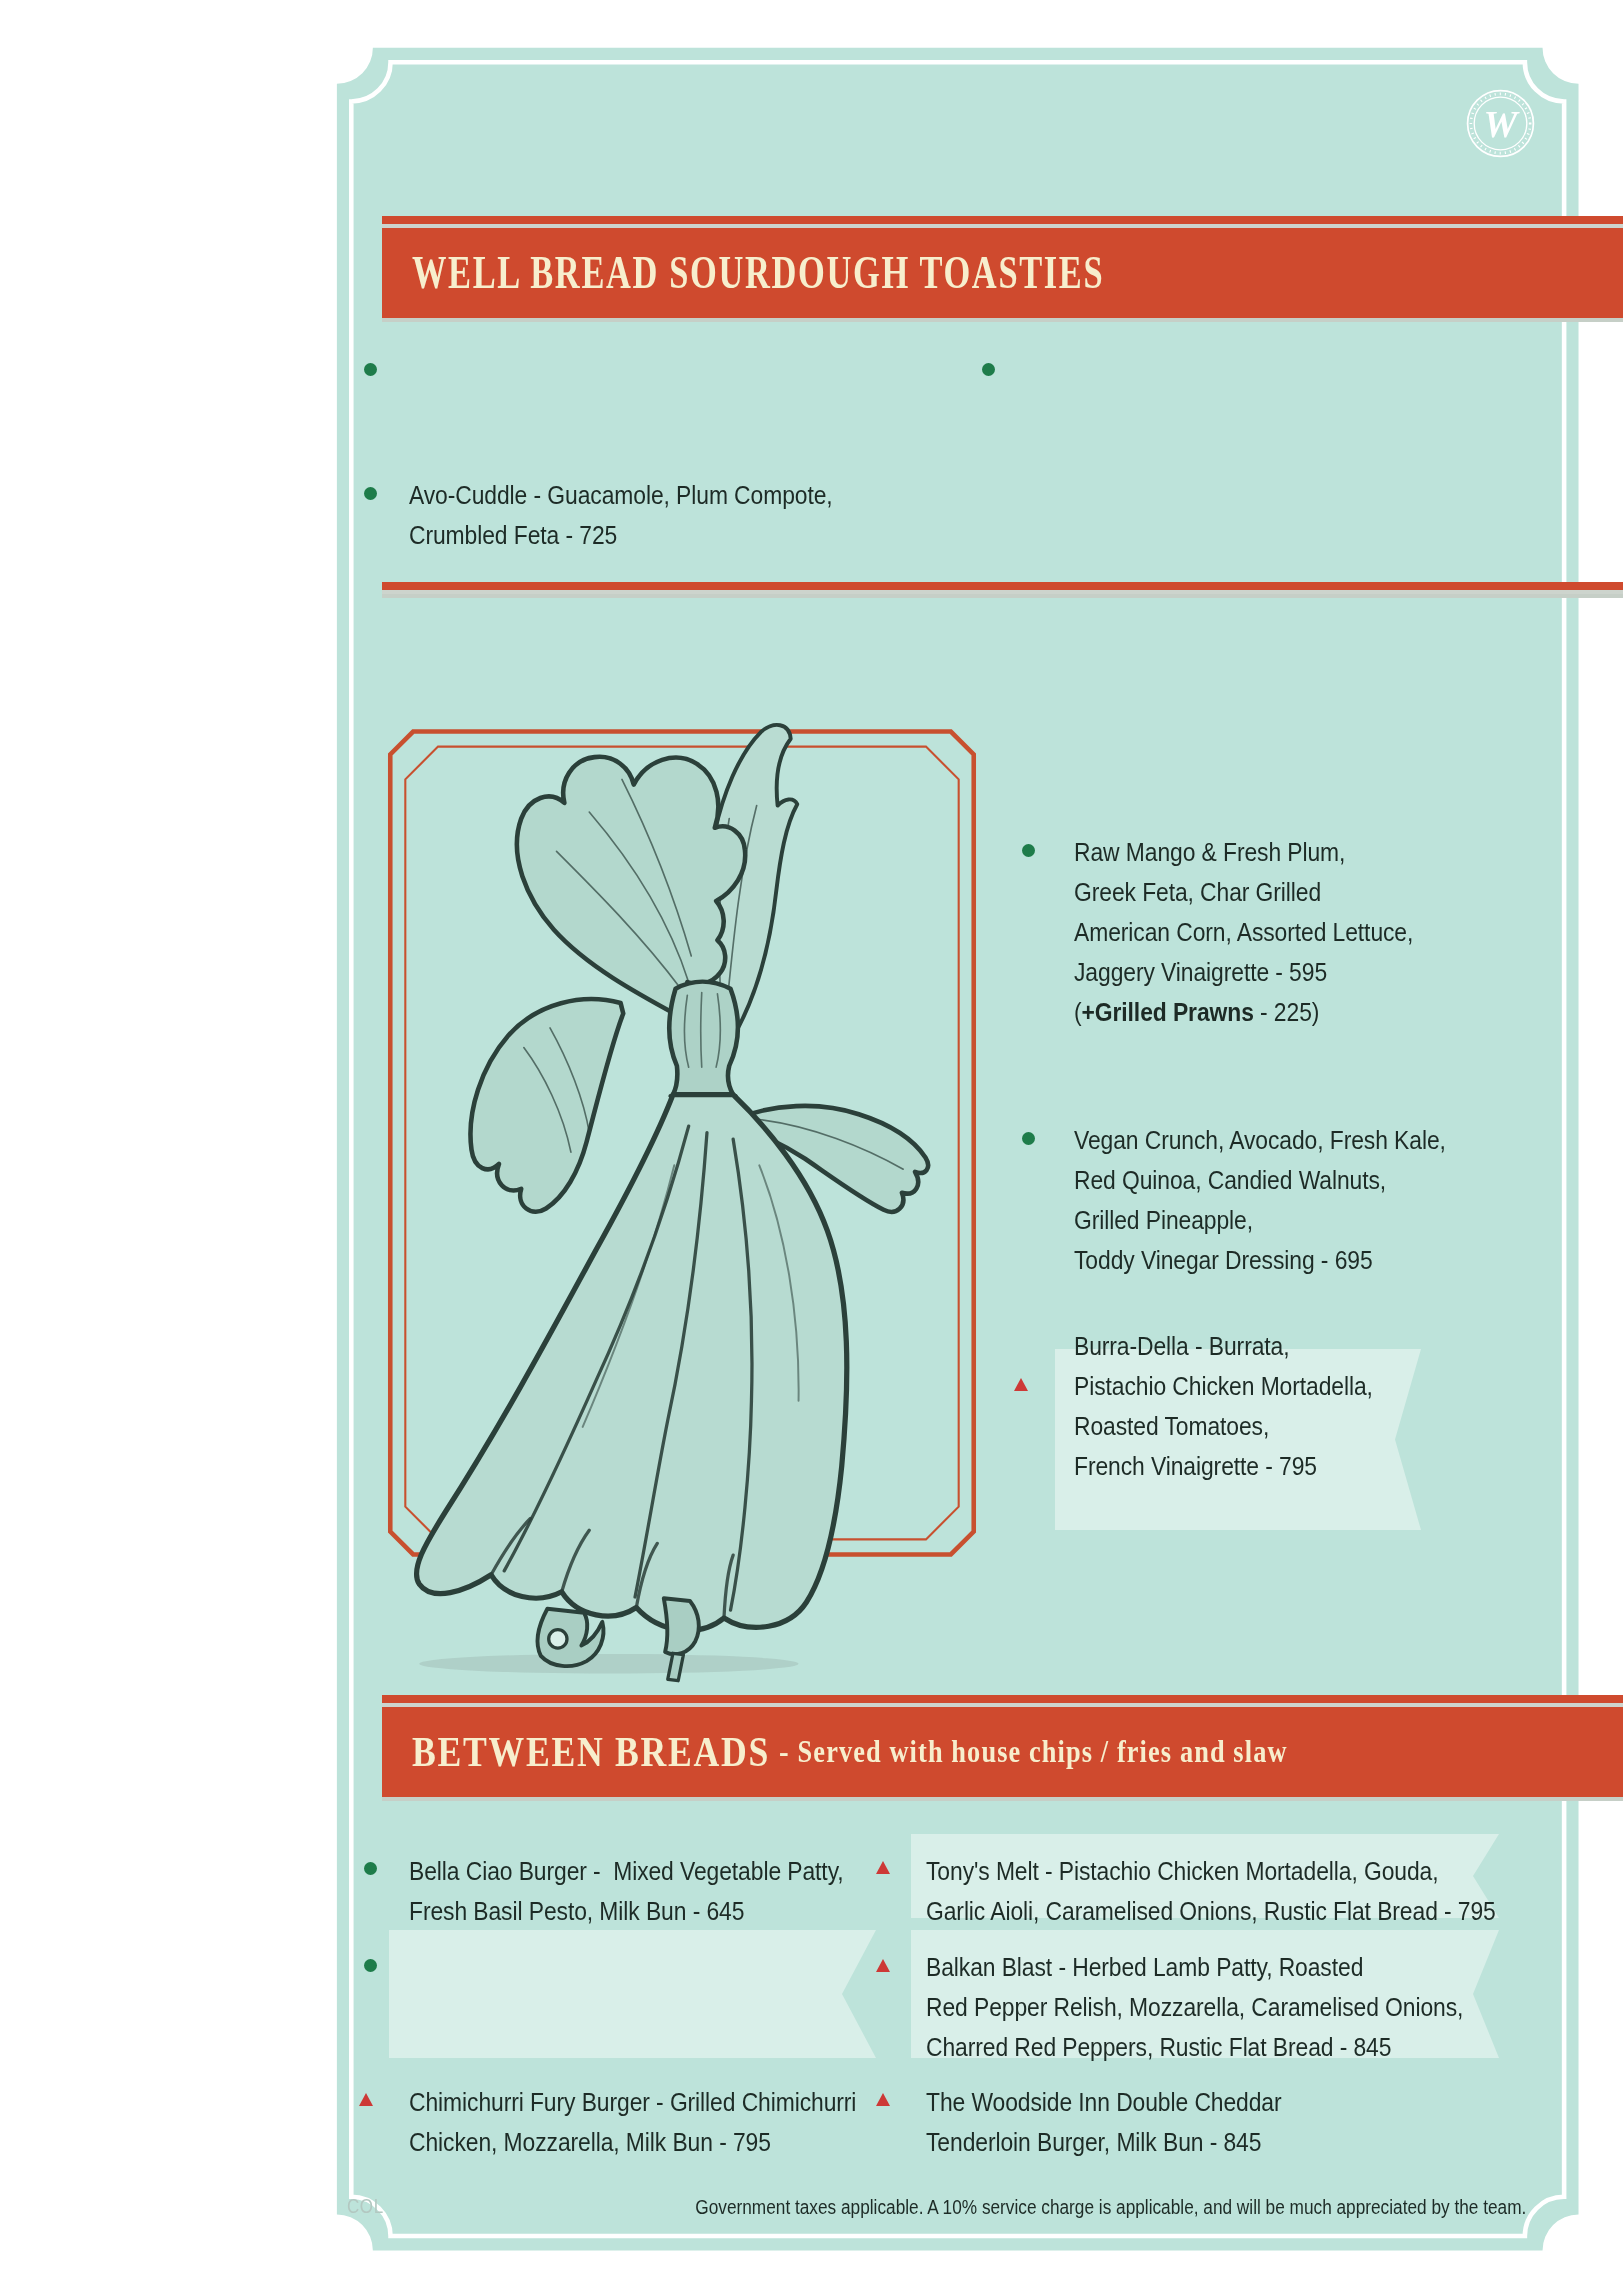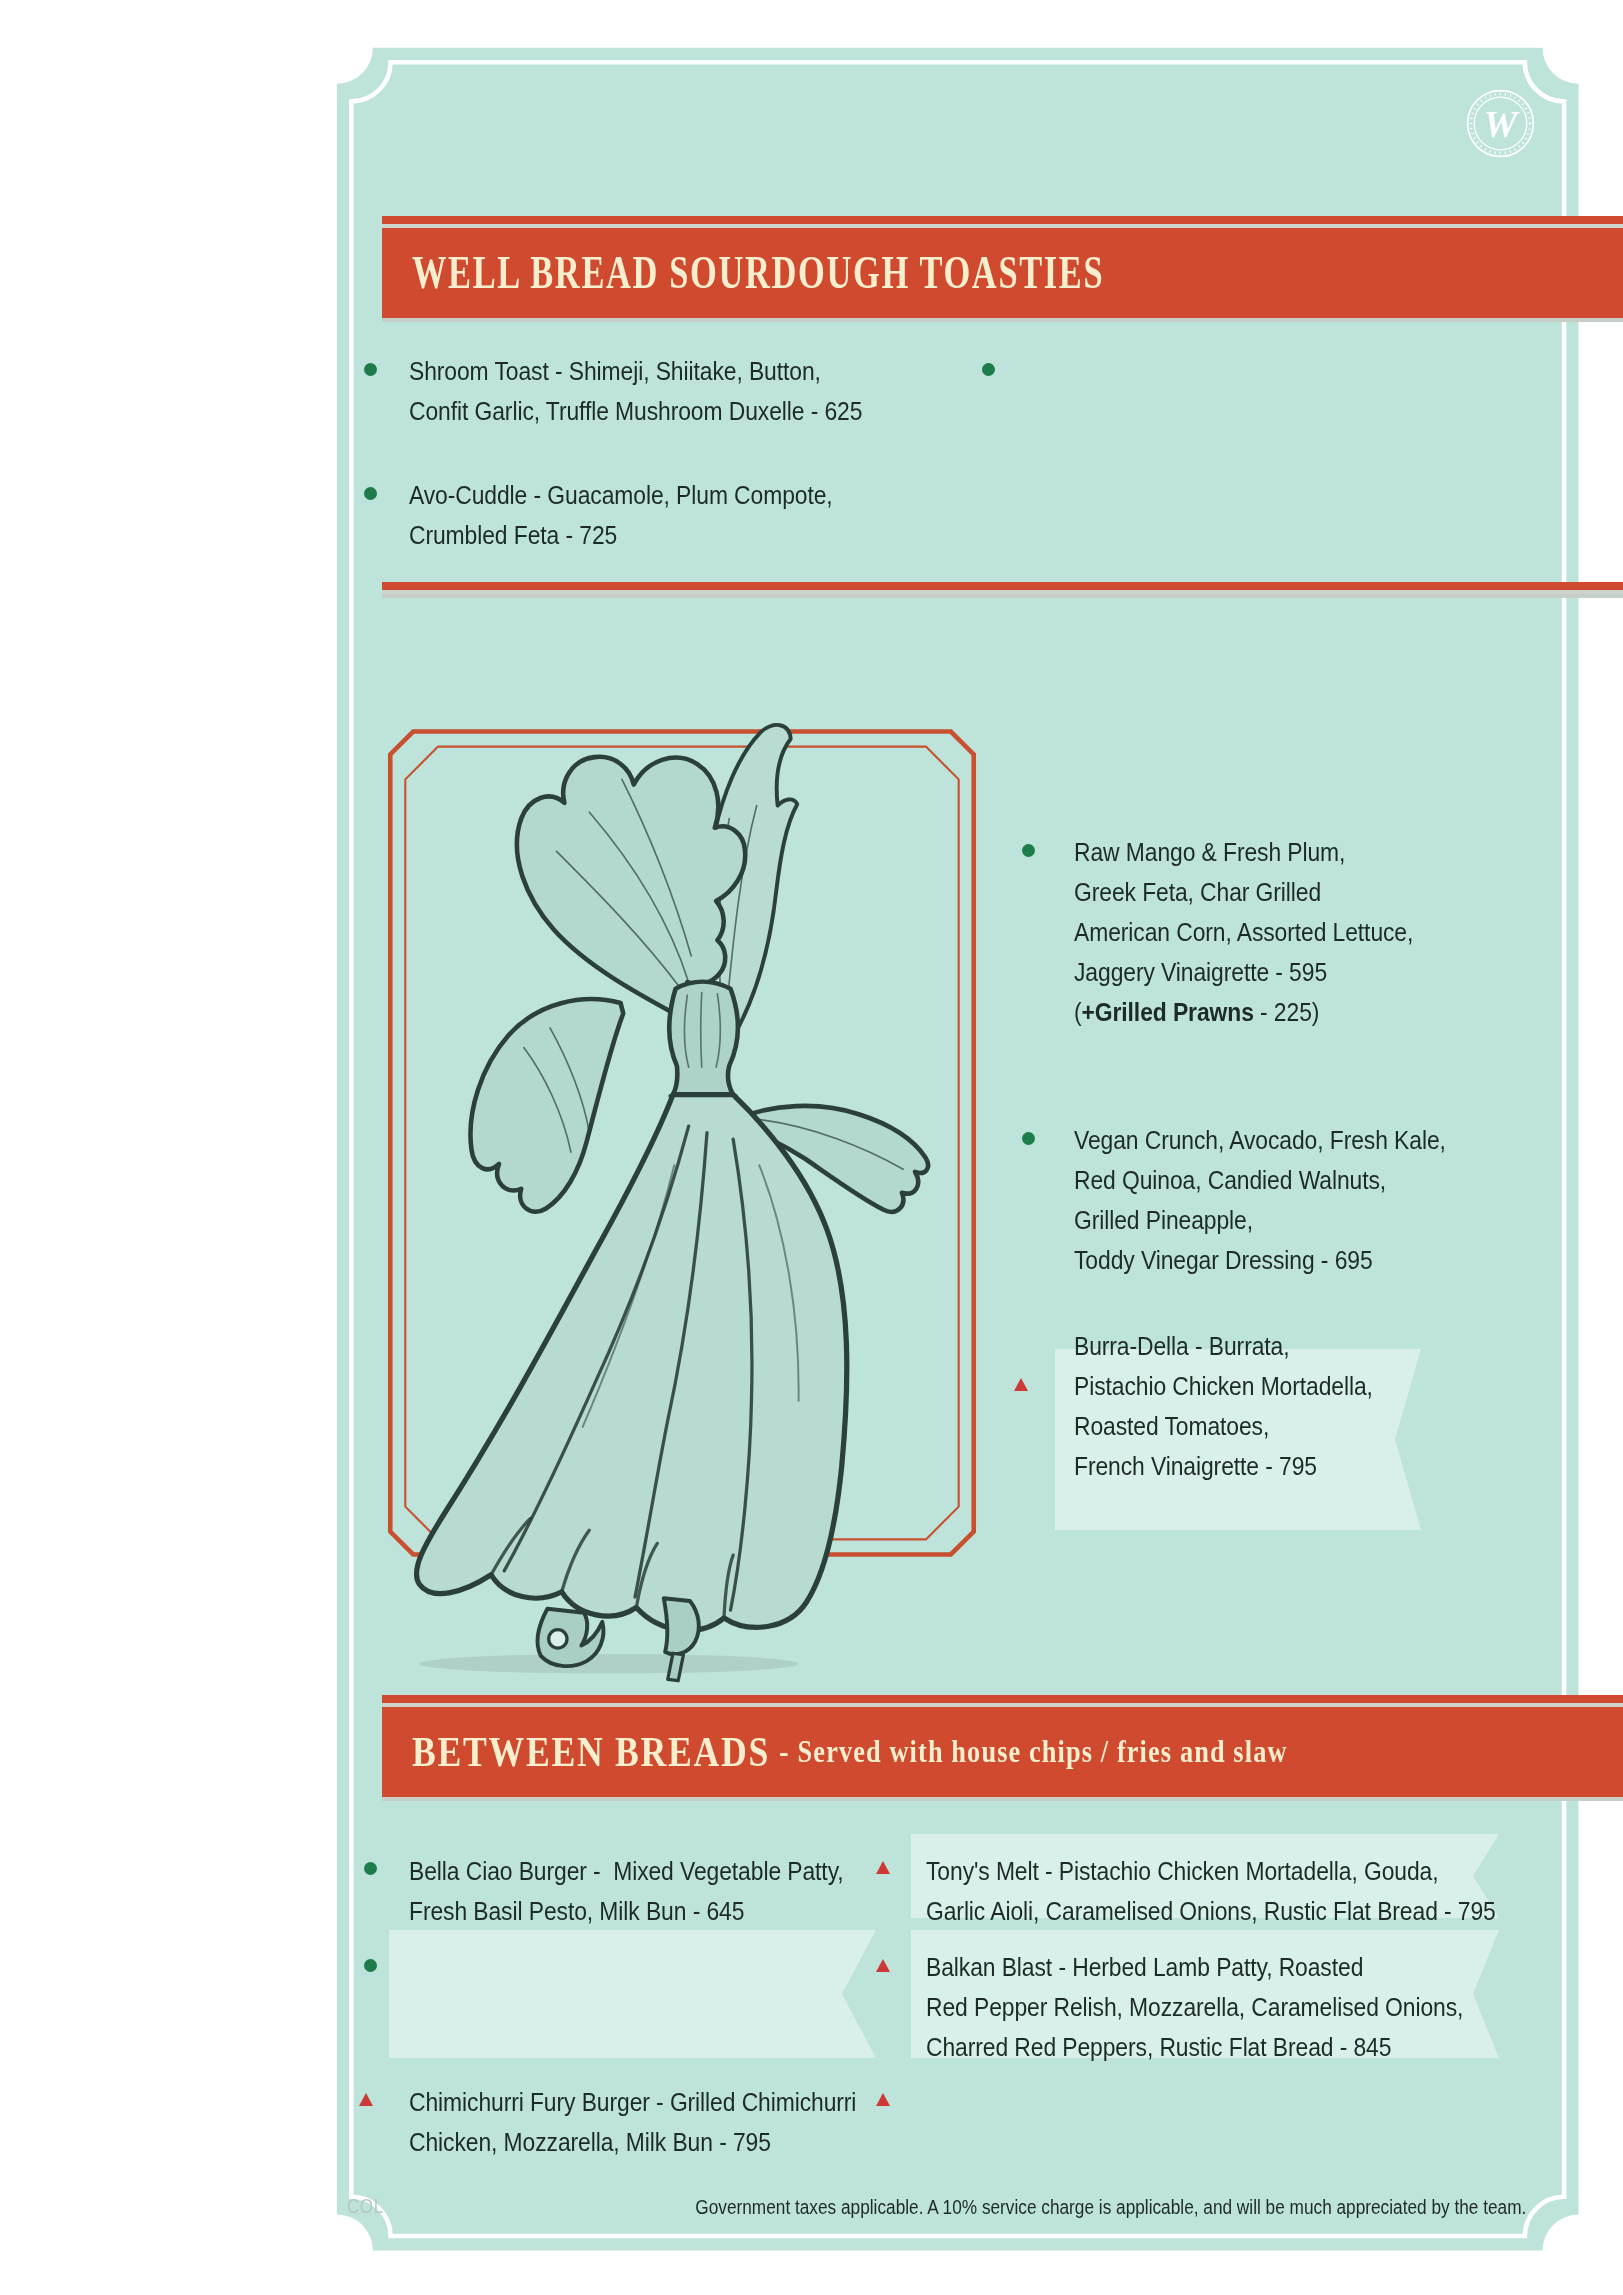--- a/index.html
+++ b/index.html
@@ -64,24 +64,20 @@
   <div class="bar" style="top:216px">
     <div class="bar-stripe"></div>
     <div class="bar-gap"></div>
     <div class="bar-main">
       <span class="bar-title">WELL BREAD SOURDOUGH TOASTIES</span>
     </div>
     <div class="bar-under"></div>
   </div>
 
   <span class="dot" style="left:364px;top:363px"></span>
-  <div class="item" style="left:409px;top:351px">
-    <span class="line">Shroom Toast - Shimeji, Shiitake, Button,</span>
-    <span class="line">Confit Garlic, Truffle Mushroom Duxelle - 625</span>
-  </div>
 
   <span class="dot" style="left:982px;top:363px"></span>
 
   <span class="dot" style="left:364px;top:487px"></span>
   <div class="item" style="left:409px;top:475px">
     <span class="line">Avo-Cuddle - Guacamole, Plum Compote,</span>
     <span class="line">Crumbled Feta - 725</span>
   </div>
 
   <div class="bar" style="top:582px">
@@ -193,18 +189,22 @@
   </div>
 
   <span class="tri" style="left:876px;top:1959px"></span>
   <div class="item" style="left:926px;top:1947px">
     <span class="line">Balkan Blast - Herbed Lamb Patty, Roasted</span>
     <span class="line">Red Pepper Relish, Mozzarella, Caramelised Onions,</span>
     <span class="line">Charred Red Peppers, Rustic Flat Bread - 845</span>
   </div>
 
   <span class="tri" style="left:876px;top:2093px"></span>
+  <div class="item" style="left:926px;top:2082px">
+    <span class="line">The Woodside Inn Double Cheddar</span>
+    <span class="line">Tenderloin Burger, Milk Bun - 845</span>
+  </div>
 
   <div class="footer-code">COL</div>
   <div class="footer-note">Government taxes applicable. A 10% service charge is applicable, and will be much appreciated by the team.</div>
 
 </div>
 
 
 </body></html>

